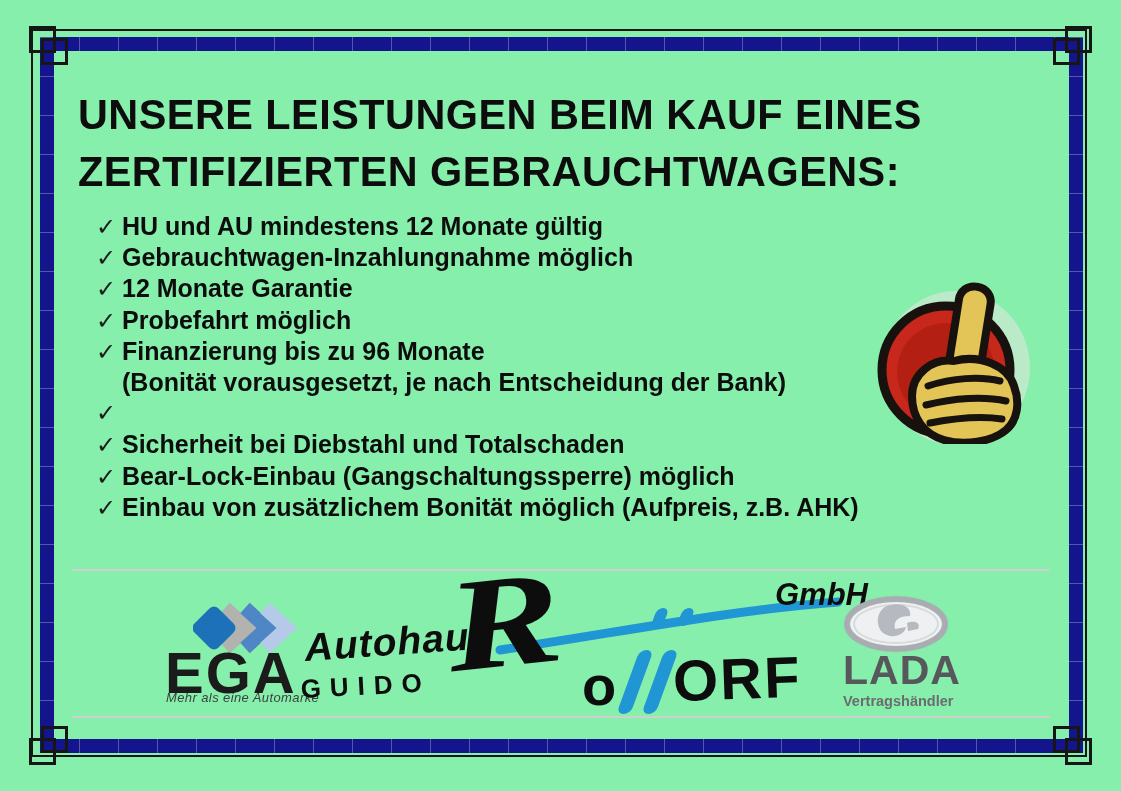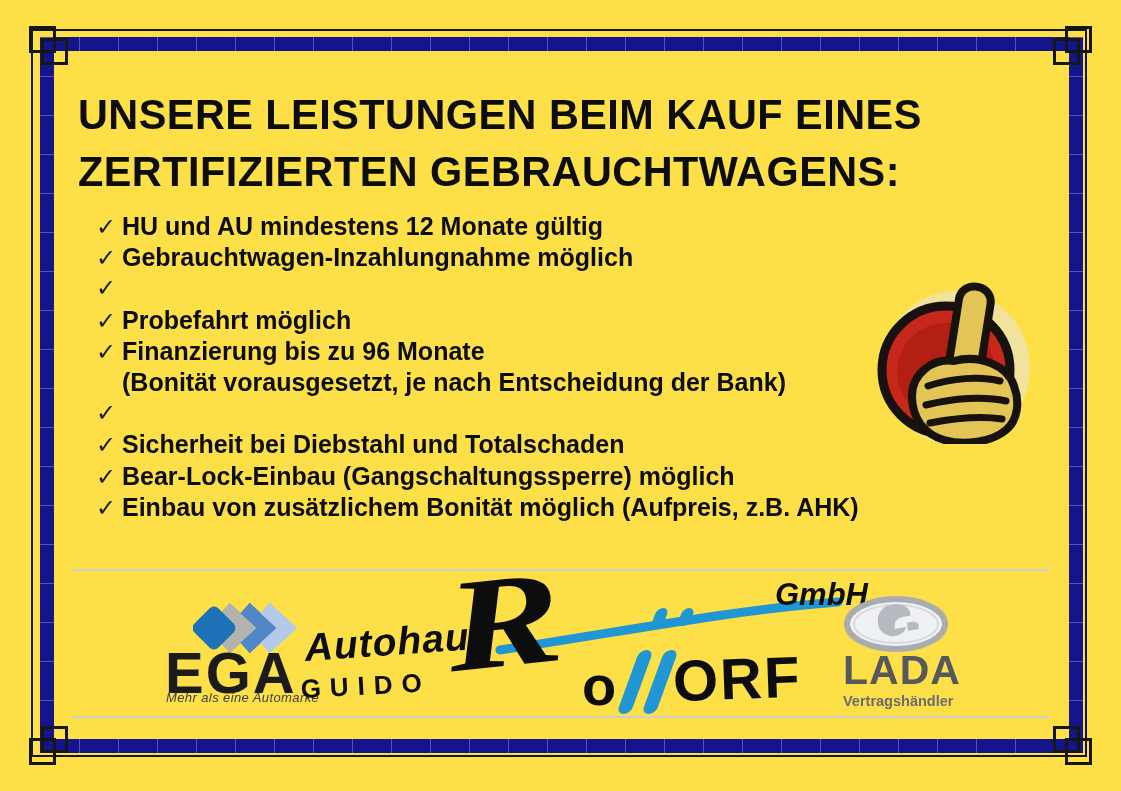--- a/index.html
+++ b/index.html
@@ -1,16 +1,16 @@
 <!DOCTYPE html>
 <html style="--navy: #14148c; --swoosh: #2196d4; --divider: #cfcfcf; --thumb-red: #c8281c; --thumb-red-dark: #b32013; --thumb-yellow: #e2c457; --ega-blue: #1d71b8; --chev-gray: #b2b2ae; --chev-blue: #4f86c6; --chev-light: #b5c9e8; --lada: #57585c;"><head>
 <meta charset="utf-8">
 <style>
   html,body{margin:0;padding:0;background:#fff;}
-  .canvas{position:relative;width:1121px;height:791px;background:#fde047;overflow:hidden;
+  .canvas{position:relative;width:1121px;height:791px;background:#86efac;overflow:hidden;
           font-family:"Liberation Sans",sans-serif;color:#0d0d0d;}
 
   
   .frame-outer{position:absolute;left:31px;top:29px;width:1056px;height:728px;
                border:2px solid #161616;box-sizing:border-box;}
   .band{position:absolute;background:var(--navy);}
   .band.h{height:14px;background-image:repeating-linear-gradient(to right,rgba(255,255,255,.28) 0 1px,transparent 1px 39px);}
   .band.v{width:14px;background-image:repeating-linear-gradient(to bottom,rgba(255,255,255,.28) 0 1px,transparent 1px 39px);}
   .band-top{left:40px;top:37px;width:1043px;}
   .band-bottom{left:40px;top:739px;width:1043px;}
@@ -90,20 +90,21 @@
     <div class="row">
         <span class="check">✓</span>
         <span>HU und AU mindestens 12 Monate gültig</span>
       </div>
     <div class="row">
         <span class="check">✓</span>
         <span>Gebrauchtwagen-Inzahlungnahme möglich</span>
       </div>
     <div class="row">
         <span class="check">✓</span>
+        <span>12 Monate Garantie</span>
       </div>
     <div class="row">
         <span class="check">✓</span>
         <span>Probefahrt möglich</span>
       </div>
     <div class="row">
         <span class="check">✓</span>
         <span>Finanzierung bis zu 96 Monate</span>
       </div>
     <div class="row cont">

